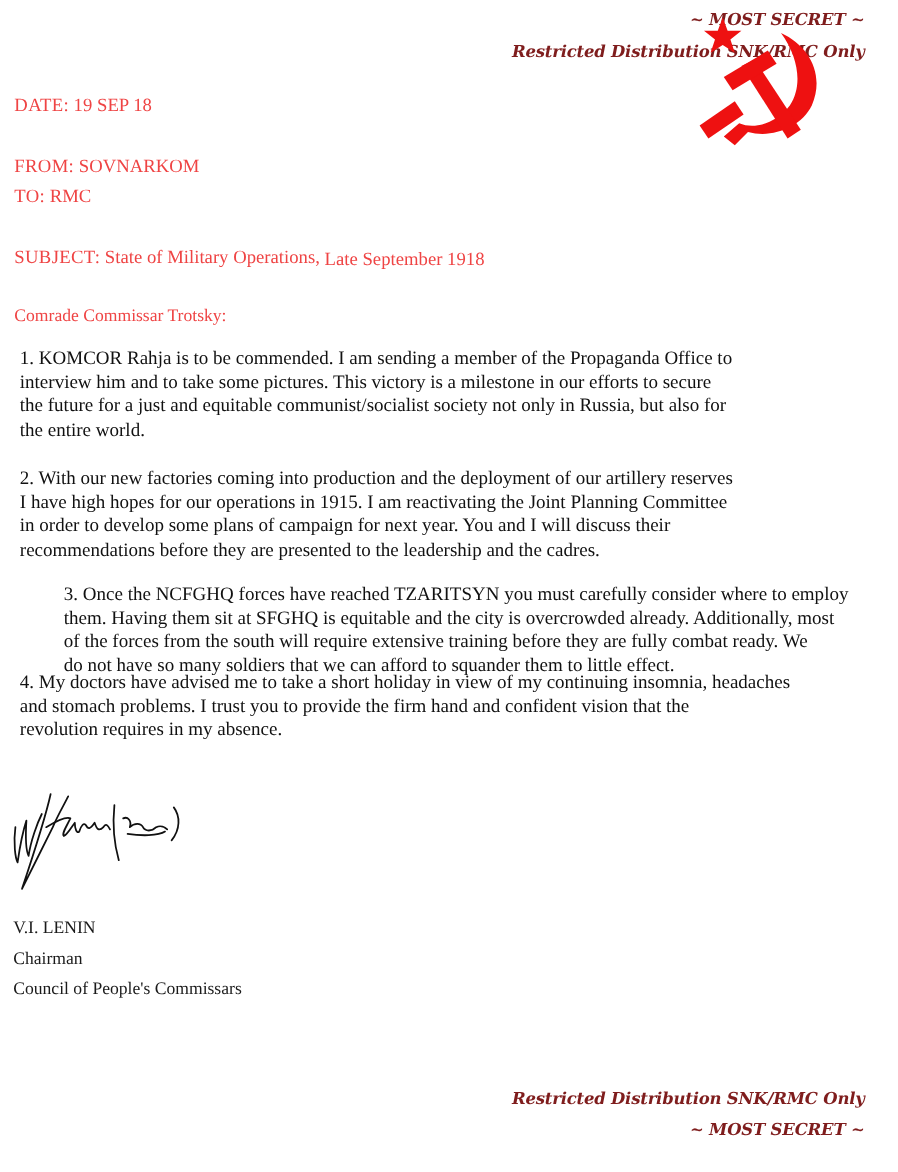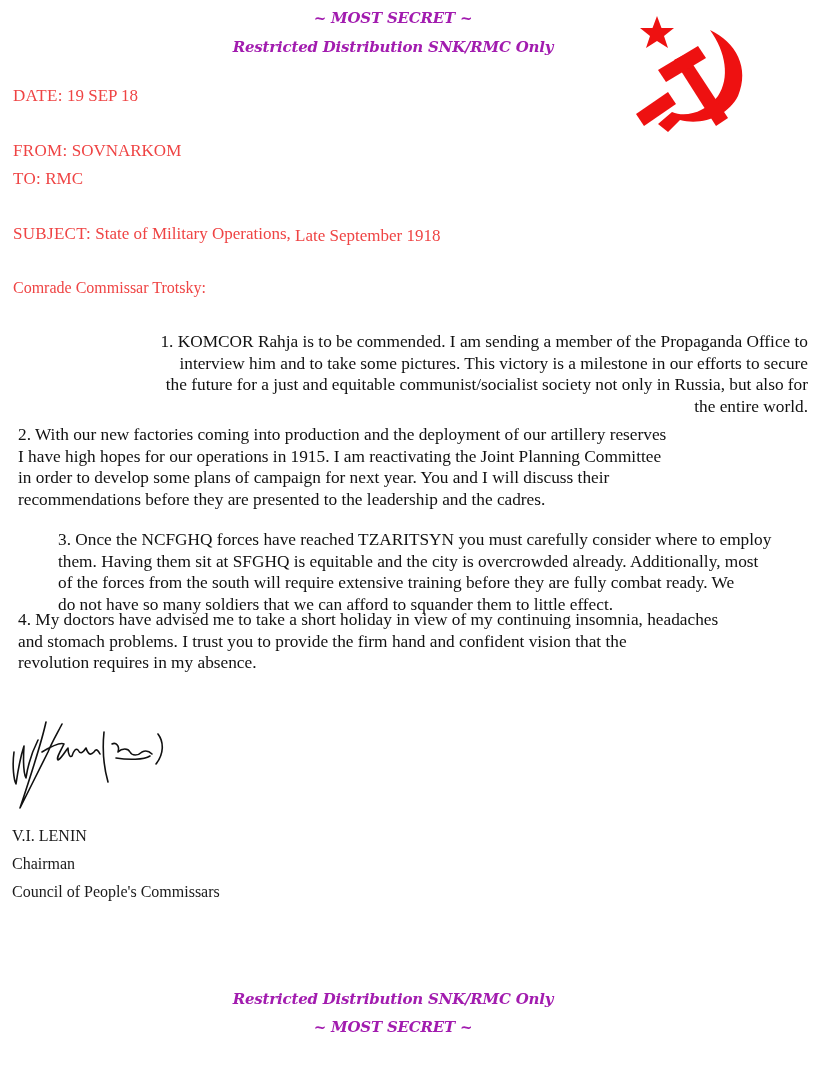--- a/index.html
+++ b/index.html
@@ -11,26 +11,26 @@
       width: 816px;
       height: 1065px;
       position: relative;
       overflow: hidden;
       color: #111111;
     }
     .classification {
       position: absolute;
       left: 0;
       width: 786px;
-      text-align: center;
+      text-align: right;
       font-family: "DejaVu Serif", "Liberation Serif", serif;
       font-style: italic;
       font-weight: bold;
       font-size: 15px;
-      color: #a21caf;
+      color: #7f1d1d;
       letter-spacing: -0.2px;
       white-space: nowrap;
     }
     .header-field {
       position: absolute;
       left: 13px;
       font-family: "Liberation Serif", "DejaVu Serif", serif;
       font-size: 17px;
       color: #ef4444;
       white-space: nowrap;
@@ -49,20 +49,21 @@
       color: #111111;
     }
     .para .line { display: block; white-space: nowrap; }
     .sig-block {
       position: absolute;
       left: 12px;
       font-family: "Liberation Serif", "DejaVu Serif", serif;
       font-size: 16px;
       color: #1a1a1a;
       white-space: nowrap;
+      margin-top: 8px;
     }
     .emblem {
       position: absolute;
       left: 628px;
       top: 8px;
       width: 130px;
       height: 130px;
     }
     .signature {
       position: absolute;
@@ -109,21 +110,21 @@
 </div>
 
 <div class="header-field" style="top:224px;">
   <span class="lbl">SUBJECT:</span>
   <span>State of Military Operations,</span>
   <span style="position:relative; top:2px;text-align:right;">Late September 1918</span>
 </div>
 
 <div class="header-field" style="top:279px; font-size:16px;">Comrade Commissar Trotsky:</div>
 
-<div class="para" style="top:331px;text-align:right;">
+<div class="para" style="top:315px;">
   <span class="line">1. KOMCOR Rahja is to be  commended. I am sending a member of the Propaganda Office to</span>
   <span class="line">interview him and to take some pictures. This victory is a milestone in our efforts to secure</span>
   <span class="line">the future for a just and equitable communist/socialist society not only in Russia, but also for</span>
   <span class="line">the entire world.</span>
 </div>
 
 <div class="para" style="top:424px;">
   <span class="line">2. With our new factories coming into production and the deployment of our artillery reserves</span>
   <span class="line">I have high hopes for our operations in 1915. I am reactivating the Joint Planning Committee</span>
   <span class="line">in order to develop some plans of campaign for next year. You and I will discuss their</span>

